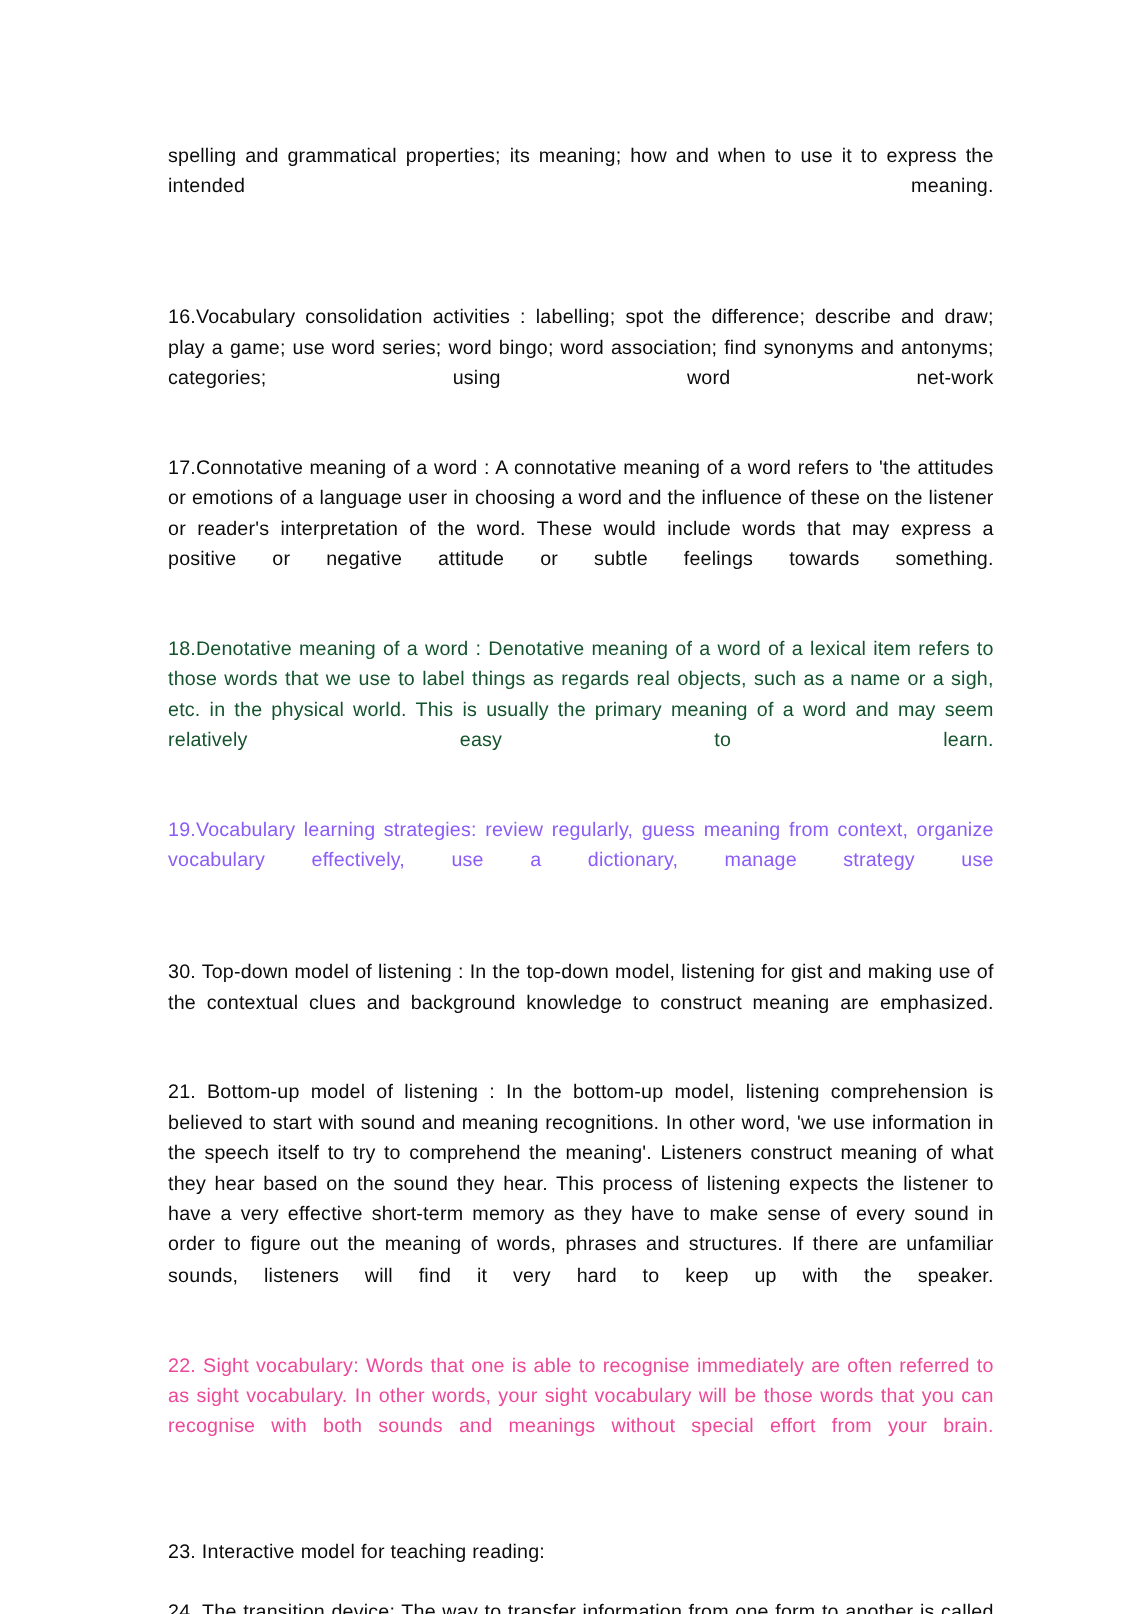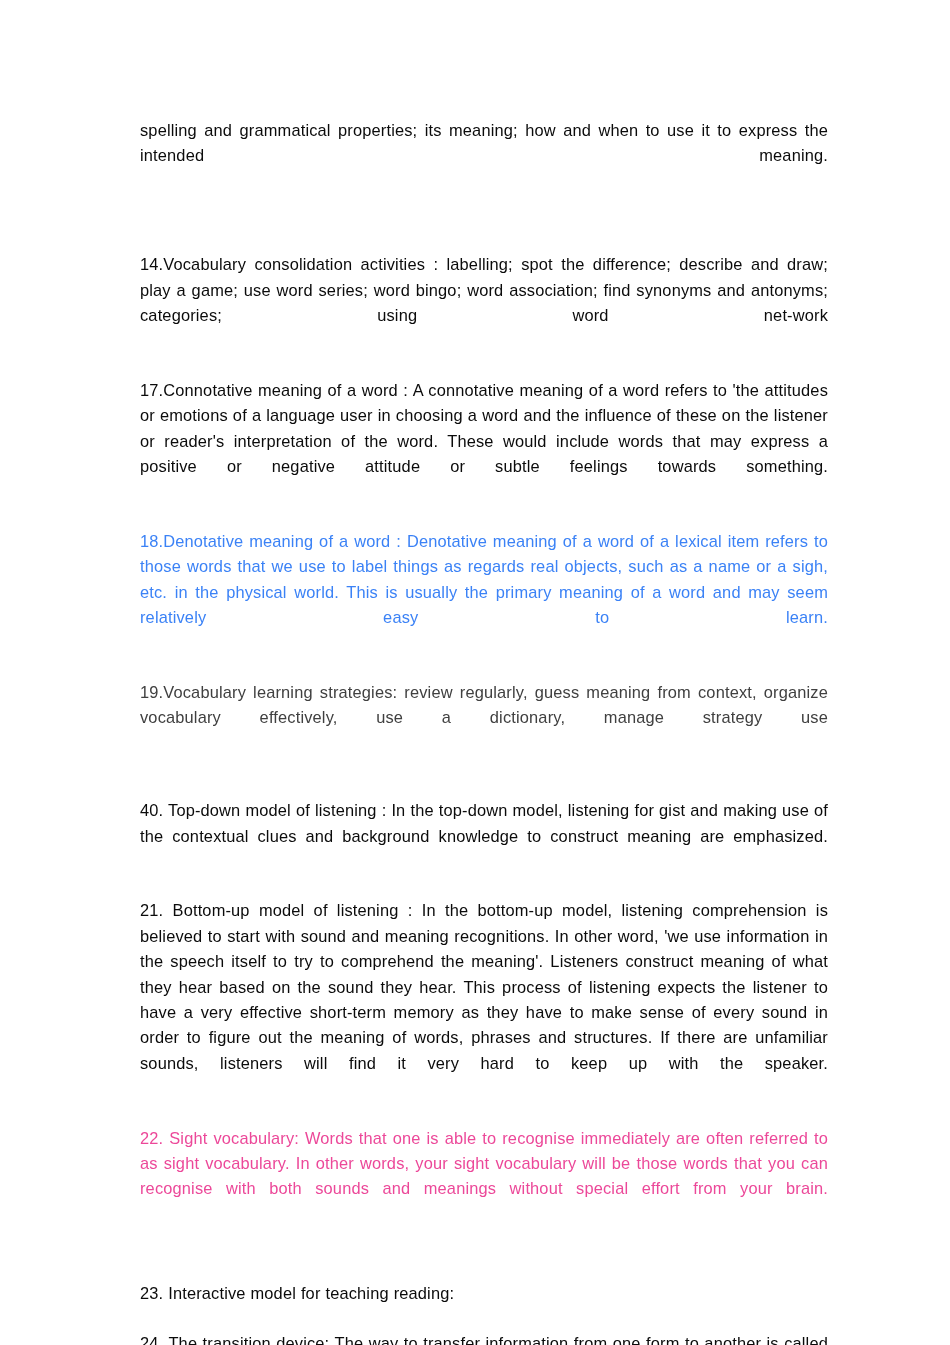--- a/index.html
+++ b/index.html
@@ -59,37 +59,37 @@
 </head>
 <body>
 
 <div class="page" style="background: rgb(255, 255, 255);">
   <div class="text-column">
 
     <p class="para" style="color: rgb(11, 11, 11);">spelling and grammatical properties; its meaning; how and when to use it to express the intended meaning.</p>
 
     <div class="gap-lg"></div>
 
-    <p class="para" style="color: rgb(11, 11, 11);">14.Vocabulary consolidation  activities :  labelling;  spot the  difference; describe and draw; play a game; use word series; word bingo; word association; find synonyms and antonyms; categories; using word net-work</p>
+    <p class="para" style="color: rgb(11, 11, 11);">16.Vocabulary consolidation  activities :  labelling;  spot the  difference; describe and draw; play a game; use word series; word bingo; word association; find synonyms and antonyms; categories; using word net-work</p>
 
     <div class="gap-md"></div>
 
     <p class="para" style="color: rgb(11, 11, 11);">17.Connotative meaning of a word :   A connotative meaning of a word refers to 'the attitudes or emotions of a language user in choosing a word and the influence of these on the listener or reader's interpretation of the word. These would include words that may express a positive or negative attitude or subtle feelings towards something.</p>
 
     <div class="gap-md"></div>
 
-    <p class="para" style="color: #3b82f6;">18.Denotative meaning of a word :   Denotative meaning of a word of a lexical item refers to  those words  that  we  use to   label  things  as regards real  objects,  such as a name or a sigh, etc. in the physical world. This is usually the primary meaning of a word and may seem relatively easy to learn.</p>
+    <p class="para" style="color: #14532d;">18.Denotative meaning of a word :   Denotative meaning of a word of a lexical item refers to  those words  that  we  use to   label  things  as regards real  objects,  such as a name or a sigh, etc. in the physical world. This is usually the primary meaning of a word and may seem relatively easy to learn.</p>
 
     <div class="gap-md"></div>
 
-    <p class="para" style="color: #404040;">19.Vocabulary learning  strategies:  review  regularly,  guess meaning from  context, organize vocabulary effectively, use a dictionary, manage strategy use</p>
+    <p class="para" style="color: #8b5cf6;">19.Vocabulary learning  strategies:  review  regularly,  guess meaning from  context, organize vocabulary effectively, use a dictionary, manage strategy use</p>
 
     <div class="gap-xl"></div>
 
-    <p class="para" style="color: rgb(11, 11, 11);">40.  Top-down  model  of  listening :  In  the  top-down  model, listening  for  gist  and making use of the contextual clues and background knowledge to construct meaning are emphasized.</p>
+    <p class="para" style="color: rgb(11, 11, 11);">30.  Top-down  model  of  listening :  In  the  top-down  model, listening  for  gist  and making use of the contextual clues and background knowledge to construct meaning are emphasized.</p>
 
     <div class="gap-md"></div>
 
     <p class="para" style="color: rgb(11, 11, 11);">21. Bottom-up model of listening : In the bottom-up model, listening comprehension is believed  to  start  with   sound  and  meaning  recognitions.  In   other  word,  'we  use information in the speech itself to try to comprehend the meaning'. Listeners construct meaning of  what  they  hear based on the sound they  hear. This  process of  listening expects the listener to have a very effective short-term memory as they have to make sense of  every  sound  in   order  to   figure  out   the  meaning  of  words,  phrases and structures. If there are unfamiliar sounds,  listeners will find it very hard to     keep up with the speaker.</p>
 
     <div class="gap-md"></div>
 
     <p class="para" style="color: #ec4899;">22. Sight  vocabulary:   Words  that  one is  able to  recognise immediately  are often referred to  as sight vocabulary. In other words,  your sight  vocabulary will   be those words that you can recognise with both sounds and meanings without special effort from your brain.</p>
 
     <div class="gap-md"></div>

